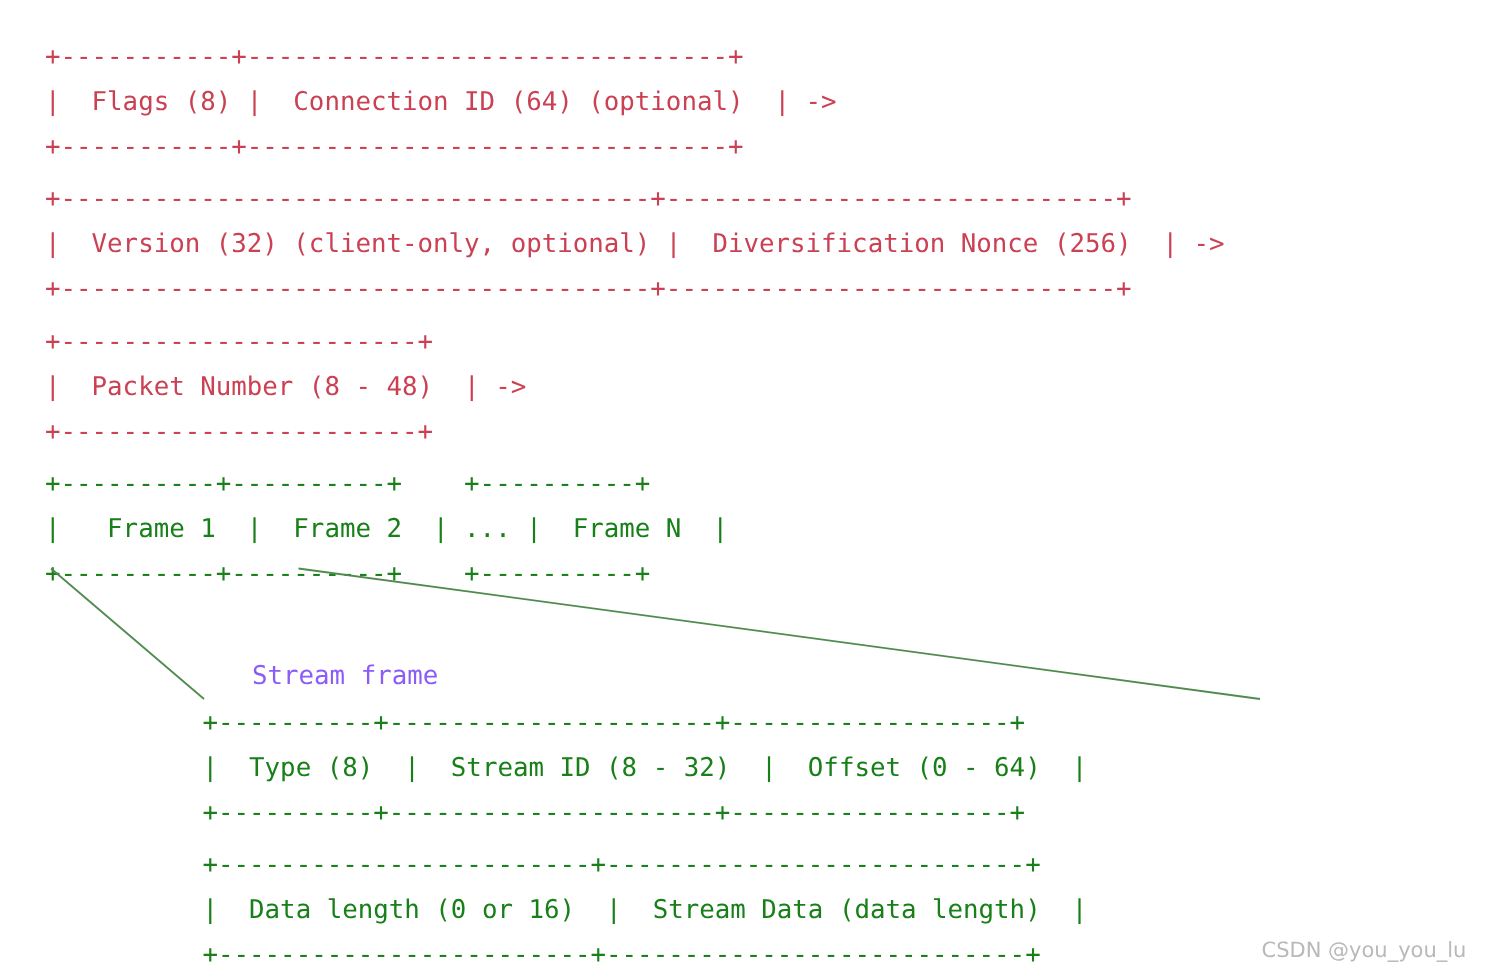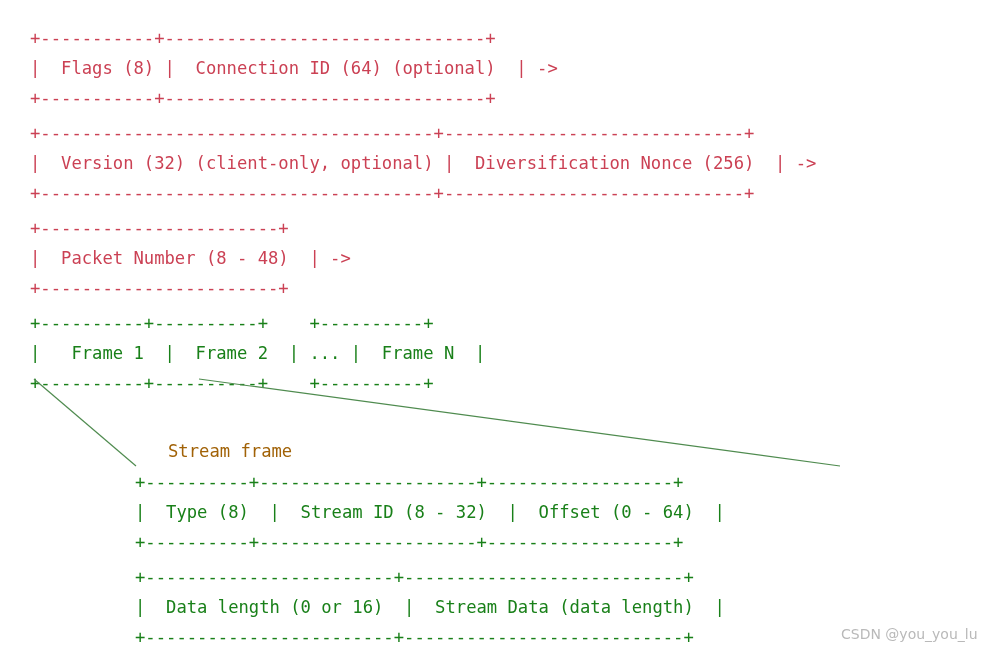--- a/index.html
+++ b/index.html
@@ -78,21 +78,21 @@
 +--------------------------------------+-----------------------------+</pre>
 
   <pre class="ascii-block red" id="blk-packet-number" style="color: rgb(203, 65, 84);">+-----------------------+
 |  Packet Number (8 - 48)  | -&gt;
 +-----------------------+</pre>
 
   <pre class="ascii-block green" id="blk-frames" style="color: rgb(25, 128, 25);">+----------+----------+    +----------+
 |   Frame 1  |  Frame 2  | ... |  Frame N  |
 +----------+----------+    +----------+</pre>
 
-  <pre class="ascii-block green" id="blk-stream-label" style="color: #a16207;">Stream frame</pre>
+  <pre class="ascii-block green" id="blk-stream-label" style="color: #8b5cf6;">Stream frame</pre>
 
   <pre class="ascii-block green" id="blk-stream-row1" style="color: rgb(25, 128, 25);">+----------+---------------------+------------------+
 |  Type (8)  |  Stream ID (8 - 32)  |  Offset (0 - 64)  |
 +----------+---------------------+------------------+</pre>
 
   <pre class="ascii-block green" id="blk-stream-row2" style="color: rgb(25, 128, 25);">+------------------------+---------------------------+
 |  Data length (0 or 16)  |  Stream Data (data length)  |
 +------------------------+---------------------------+</pre>
 
   <svg id="connector-svg" viewBox="0 0 997 652" preserveAspectRatio="none">

